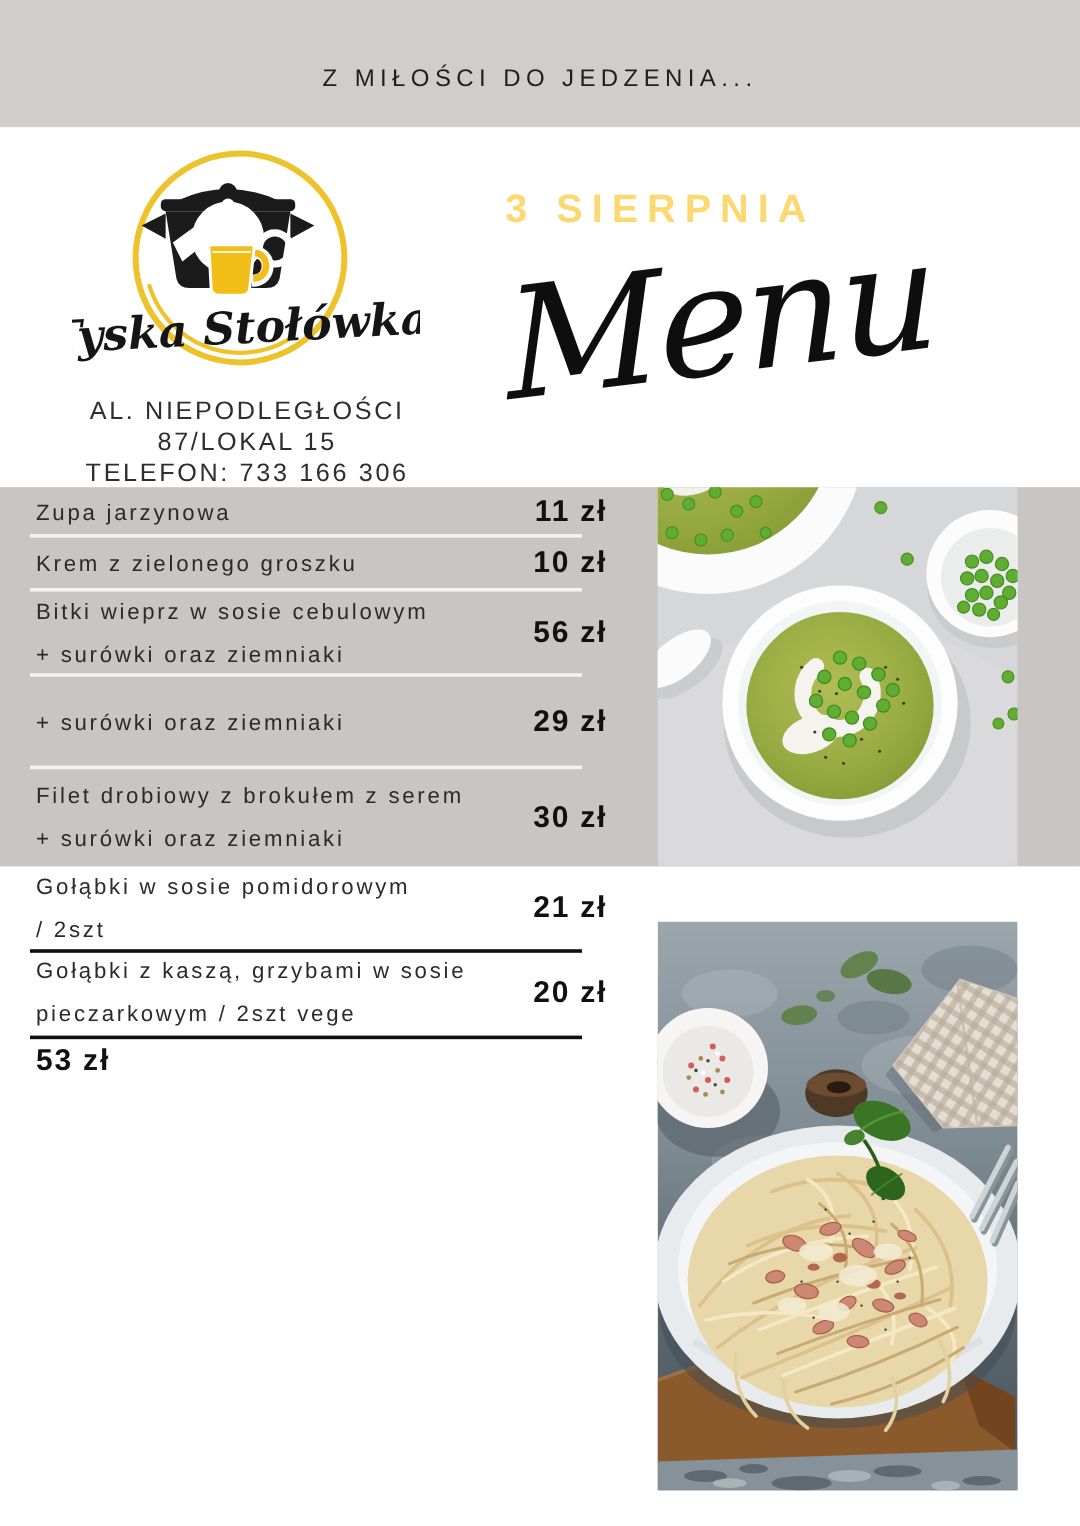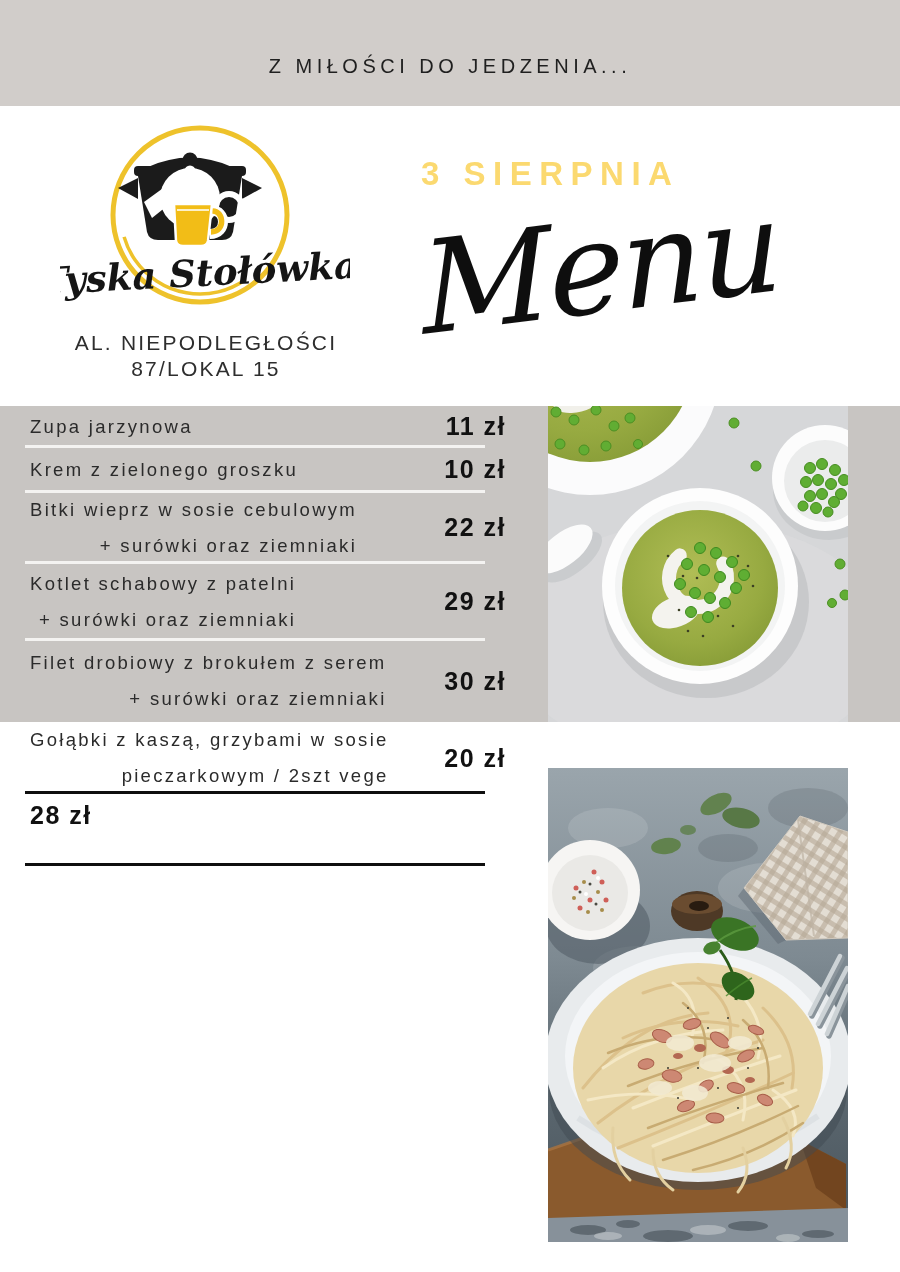--- a/index.html
+++ b/index.html
@@ -22,21 +22,21 @@
   .menu-script{position:absolute;left:424px;top:222px;font-family:"DejaVu Serif","Liberation Serif",serif;
         font-style:italic;font-size:128px;line-height:1;color:#0e0e0e;
         transform:rotate(-7deg) skewX(-4deg);transform-origin:30px 110px;letter-spacing:-3px;}
 
   
   .band{position:absolute;left:0;top:406px;width:900px;height:316px;background:#c8c5c2;}
   .rows{position:absolute;left:0;top:406px;width:512px;}
   .row{display:flex;justify-content:space-between;align-items:center;
        box-sizing:border-box;padding:0 6px 0 30px;}
   .nm{font-size:18.5px;letter-spacing:2.3px;color:#2b2b2b;}
-  .nm span{display:block;line-height:36px;white-space:nowrap;text-align:right;}
+  .nm span{display:block;line-height:36px;white-space:nowrap;}
   .pr{font-size:25px;font-weight:bold;letter-spacing:1.5px;color:#111111;white-space:nowrap;}
   .sep{position:absolute;left:25px;width:460px;}
   .sep.w{height:2.5px;background:#f4f3f1;}
   .sep.b{height:3px;background:#0f0f0f;}
 
   .photo{position:absolute;display:block;}
   #soup{left:548px;top:406px;}
   #pasta{left:548px;top:768px;}
 </style>
 </head>
@@ -77,20 +77,21 @@
       <path d="M152 101 C164 100 166 122 151 122" fill="none" stroke="#f2bd17" stroke-width="5.5"></path>
       <path d="M114 94 L152 94 L148 131 Q147 136 141 136 L123 136 Q117 136 116 131 Z" fill="#f2bd17" stroke="#ffffff" stroke-width="2.5"></path>
       <line x1="117" y1="100" x2="149" y2="100" stroke="#ffffff" stroke-width="1.8" opacity="0.85"></line>
     </g>
 
     <text x="140" y="176" text-anchor="middle" font-family="'DejaVu Serif','Liberation Serif',serif" font-style="italic" font-weight="bold" font-size="37" fill="#151515" transform="rotate(-3 140 176)">Tyska Stołówka</text>
   </svg>
 
   <div class="address">
     <div>AL. NIEPODLEGŁOŚCI 87/LOKAL 15</div>
+    <div>TELEFON: 733 166 306</div>
   </div>
 
   <div class="date">3 SIERPNIA</div>
   <div class="menu-script">Menu</div>
 
   <div class="band"></div>
 
   <div class="rows">
     <div class="row" style="height:41px">
       <div class="nm">
@@ -102,45 +103,51 @@
       <div class="nm">
           <span>Krem z zielonego groszku</span>
         </div>
       <div class="pr">10 zł</div>
     </div>
     <div class="row" style="height:71px">
       <div class="nm">
         <span>Bitki wieprz w sosie cebulowym</span>
         <span>+ surówki oraz ziemniaki</span>
       </div>
-      <div class="pr">22 zł</div>
+      <div class="pr">56 zł</div>
     </div>
     <div class="row" style="height:77px">
       <div class="nm">
-        <span>Kotlet schabowy z patelni</span>
         <span>+ surówki oraz ziemniaki</span>
       </div>
       <div class="pr">29 zł</div>
     </div>
     <div class="row" style="height:82px">
       <div class="nm">
         <span>Filet drobiowy z brokułem z serem</span>
         <span>+ surówki oraz ziemniaki</span>
       </div>
       <div class="pr">30 zł</div>
     </div>
+    <div class="row" style="height:69px">
+      <div class="nm">
+        <span>Gołąbki w sosie pomidorowym</span>
+        <span>/ 2szt</span>
+      </div>
+      <div class="pr">21 zł</div>
+    </div>
     <div class="row" style="height:72px">
       <div class="nm">
         <span>Gołąbki z kaszą, grzybami w sosie</span>
         <span>pieczarkowym / 2szt vege</span>
       </div>
       <div class="pr">20 zł</div>
     </div>
     <div class="row" style="height:42px">
-      <div class="pr">28 zł</div>
+      <div class="pr">53 zł</div>
     </div>
   </div>
 
   <div class="sep w" style="top:445px"></div>
   <div class="sep w" style="top:490px"></div>
   <div class="sep w" style="top:561px"></div>
   <div class="sep w" style="top:638px"></div>
   <div class="sep b" style="top:791px"></div>
   <div class="sep b" style="top:863px"></div>
 

